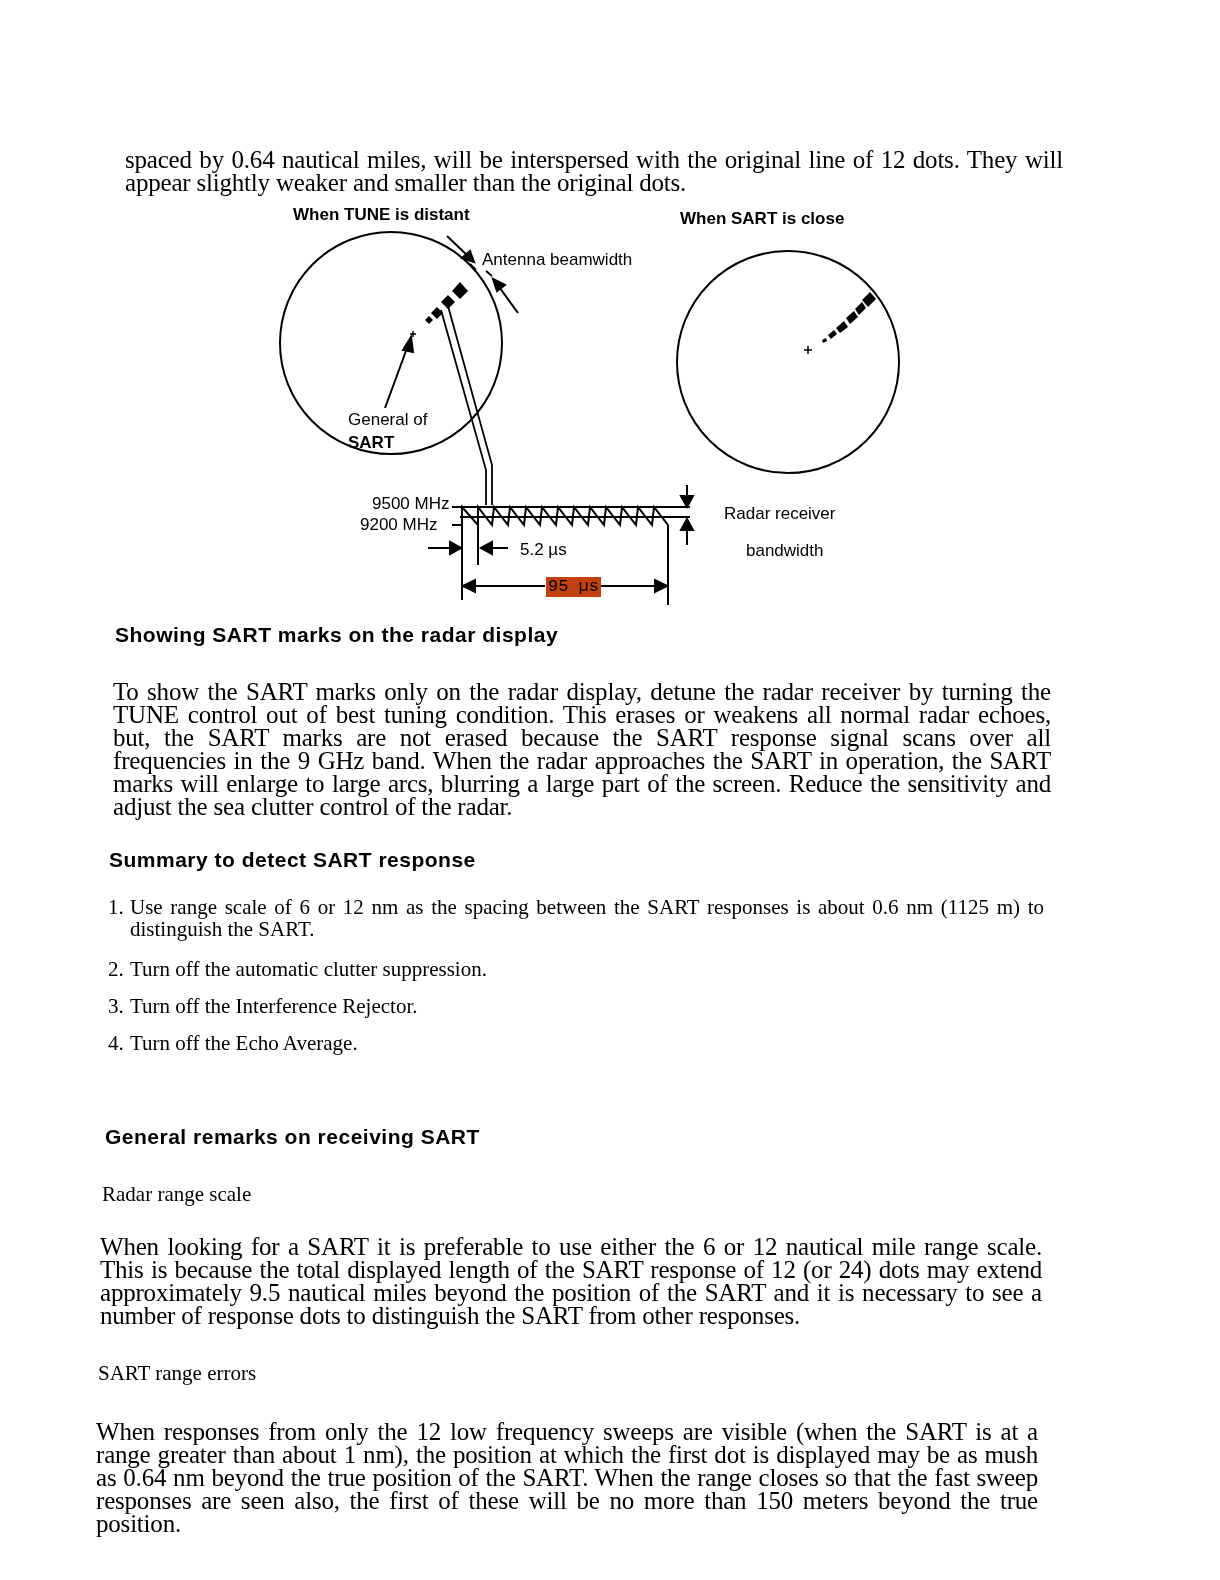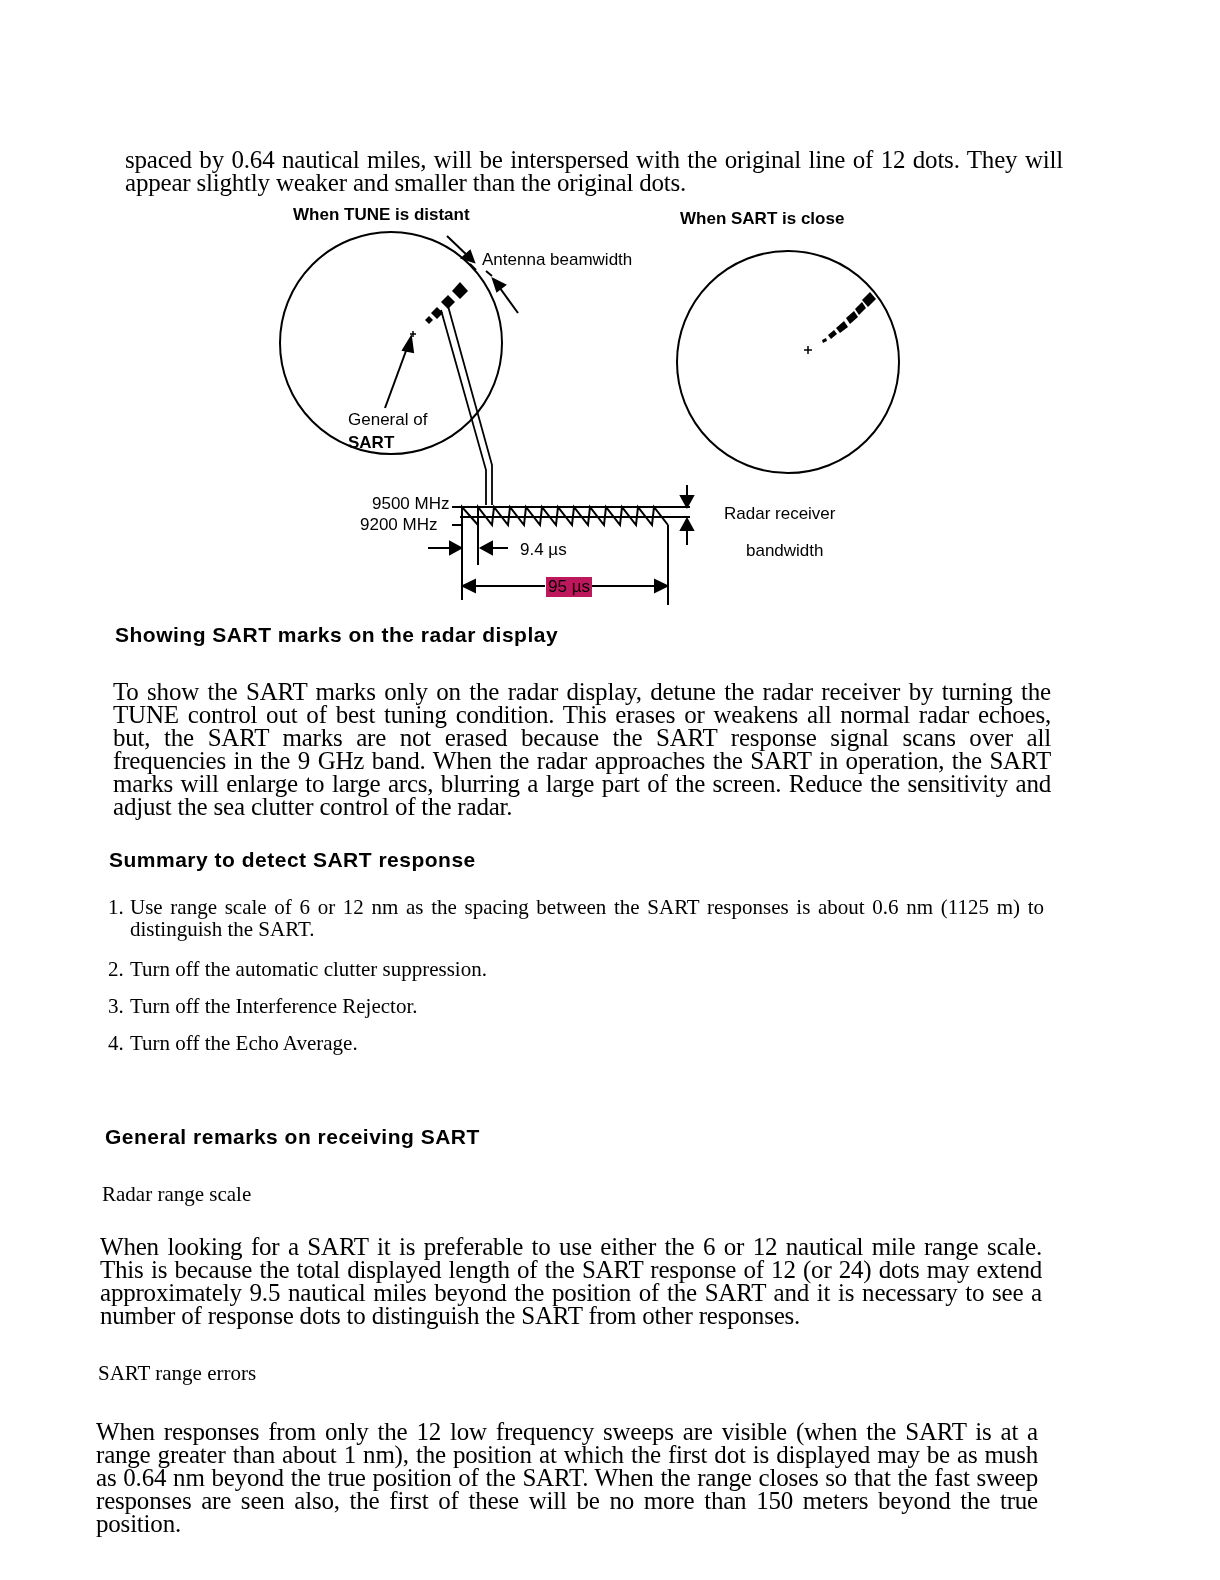--- a/index.html
+++ b/index.html
@@ -109,22 +109,22 @@
       <line x1="687" y1="545" x2="687" y2="521"></line>
       <polygon points="687,519 681,530 693,530"></polygon>
     </g>
   </svg>
 
   <div class="lbl" style="left:482px; top:250px;">Antenna beamwidth</div>
   <div class="lbl" style="left:348px; top:410px;">General of</div>
   <div class="lbl" style="left:348px; top:433px;font-weight:bold;">SART</div>
   <div class="lbl" style="left:372px; top:494px;">9500 MHz</div>
   <div class="lbl" style="left:360px; top:515px;">9200 MHz</div>
-  <div class="lbl" style="left:520px; top:540px;">9.4 µs</div>
-  <div class="lbl" style="left:546px; top:577px; background:#be185d; padding:0 2px;">95 µs</div>
+  <div class="lbl" style="left:520px; top:540px;">5.2 µs</div>
+  <div class="lbl" style="left:546px; top:577px; background:#c2410c; padding:0 2px;font-family:Liberation Mono, monospace;">95 µs</div>
   <div class="lbl" style="left:704px; top:504px;margin-left:20px;">Radar receiver</div>
   <div class="lbl" style="left:746px; top:527px;margin-top:14px;">bandwidth</div>
 </div>
 
 <div class="h2" style="left:115px; top:623px;">Showing SART marks on the radar display</div>
 <div class="para" style="left:113px; top:680px; width:938px;">To show the SART marks only on the radar display, detune the radar receiver by turning the TUNE control out of best tuning condition. This erases or weakens all normal radar echoes, but, the SART marks are not erased because the SART response signal scans over all frequencies in the 9 GHz band. When the radar approaches the SART in operation, the SART marks will enlarge to large arcs, blurring a large part of the screen. Reduce the sensitivity and adjust the sea clutter control of the radar.</div>
 
 <div class="h2" style="left:109px; top:848px;">Summary to detect SART response</div>
 <div class="li" style="left:108px; top:896px; width:940px;">
   <span class="num">1.</span><span style="display:inline-block; width:914px; vertical-align:top; text-align:justify;">Use range scale of 6 or 12 nm as the spacing between the SART responses is about 0.6 nm (1125 m) to distinguish the SART.</span>

